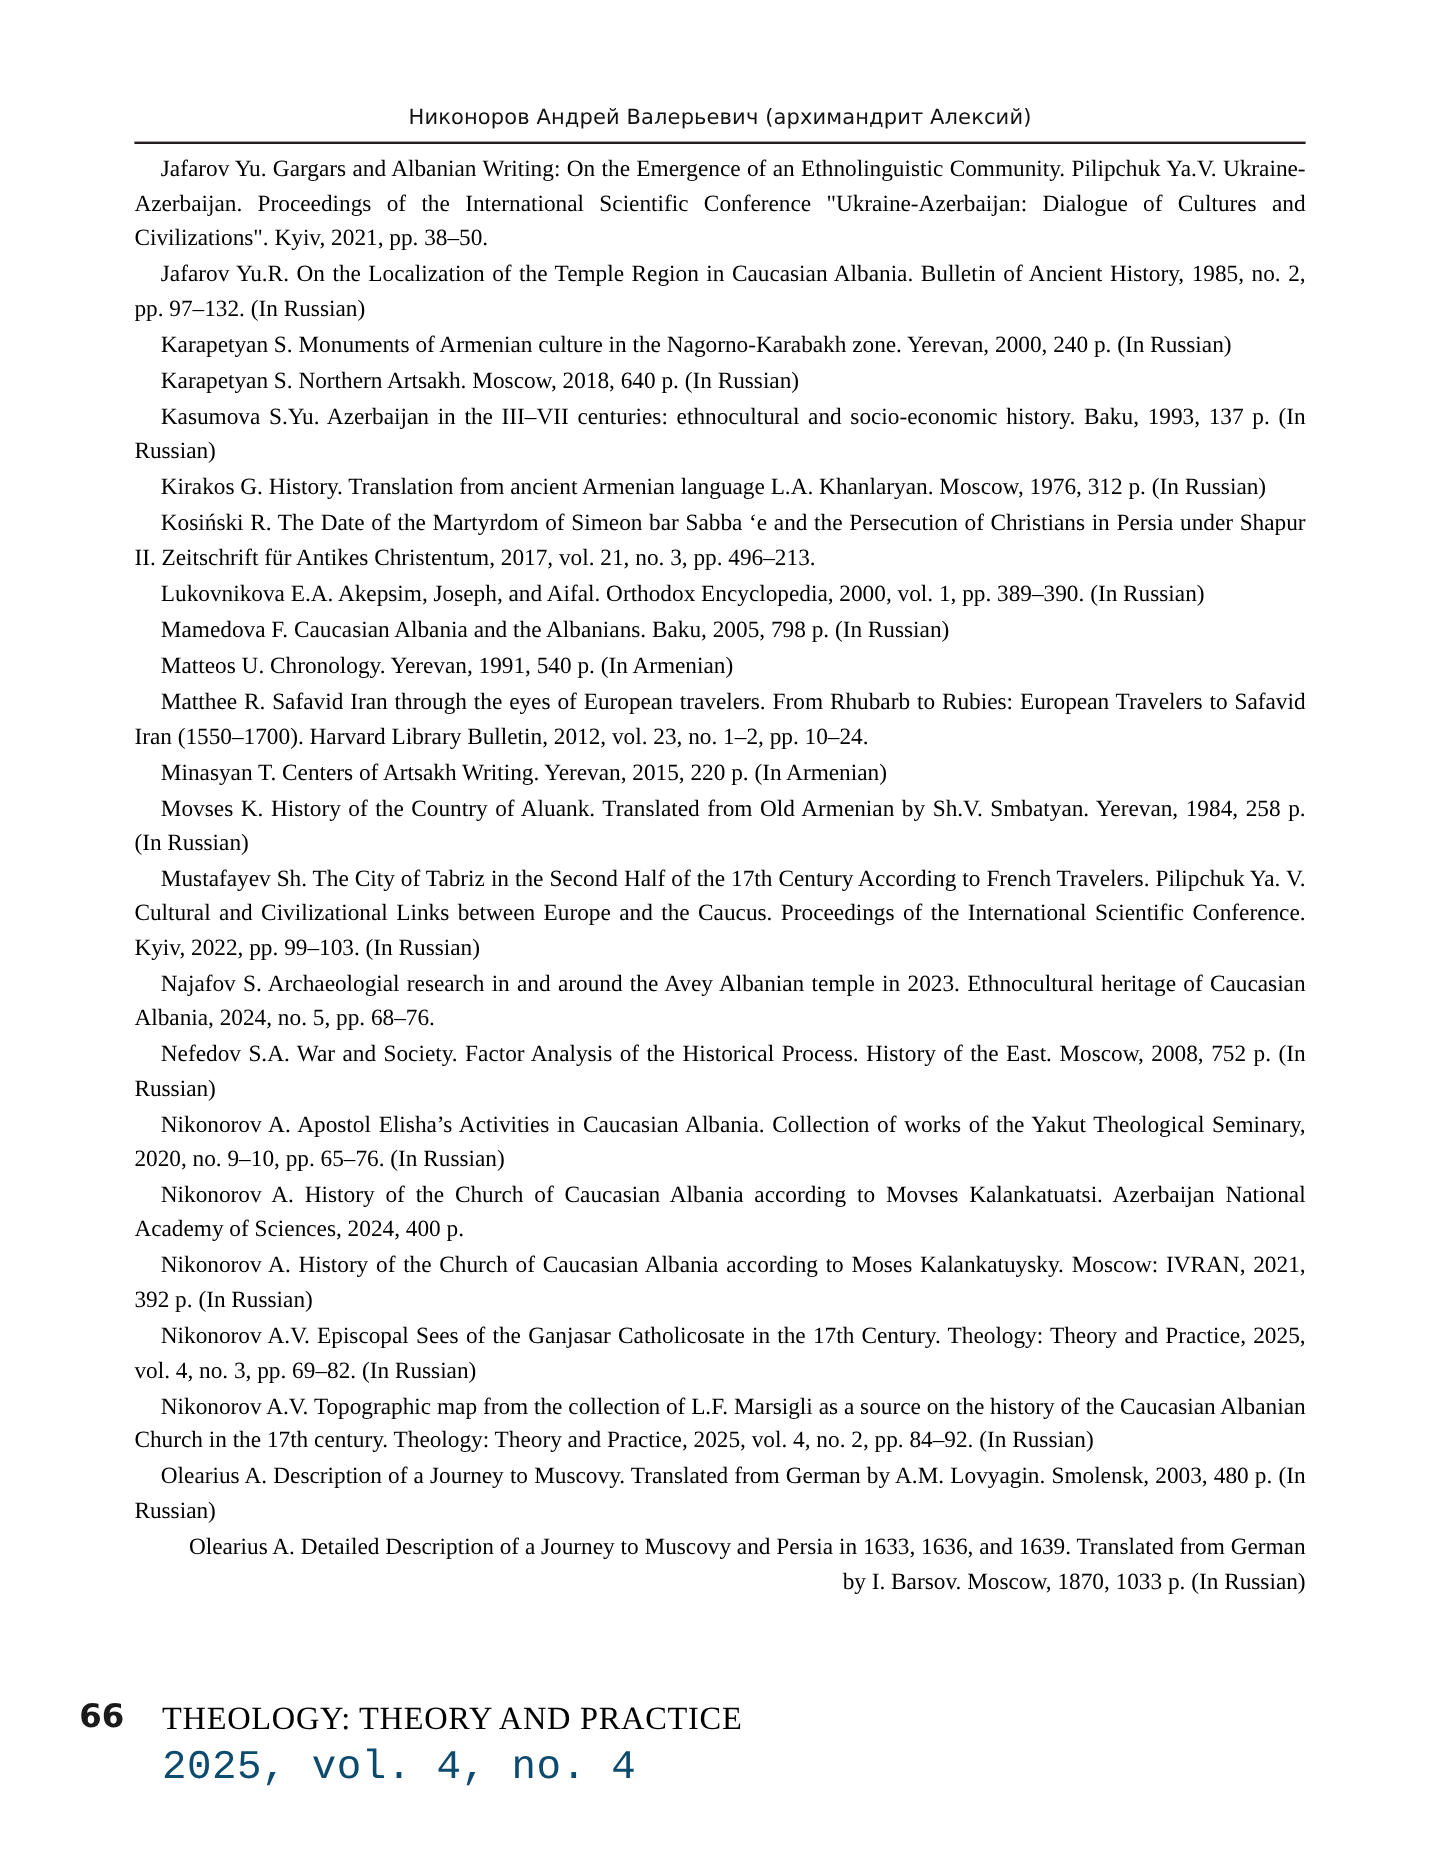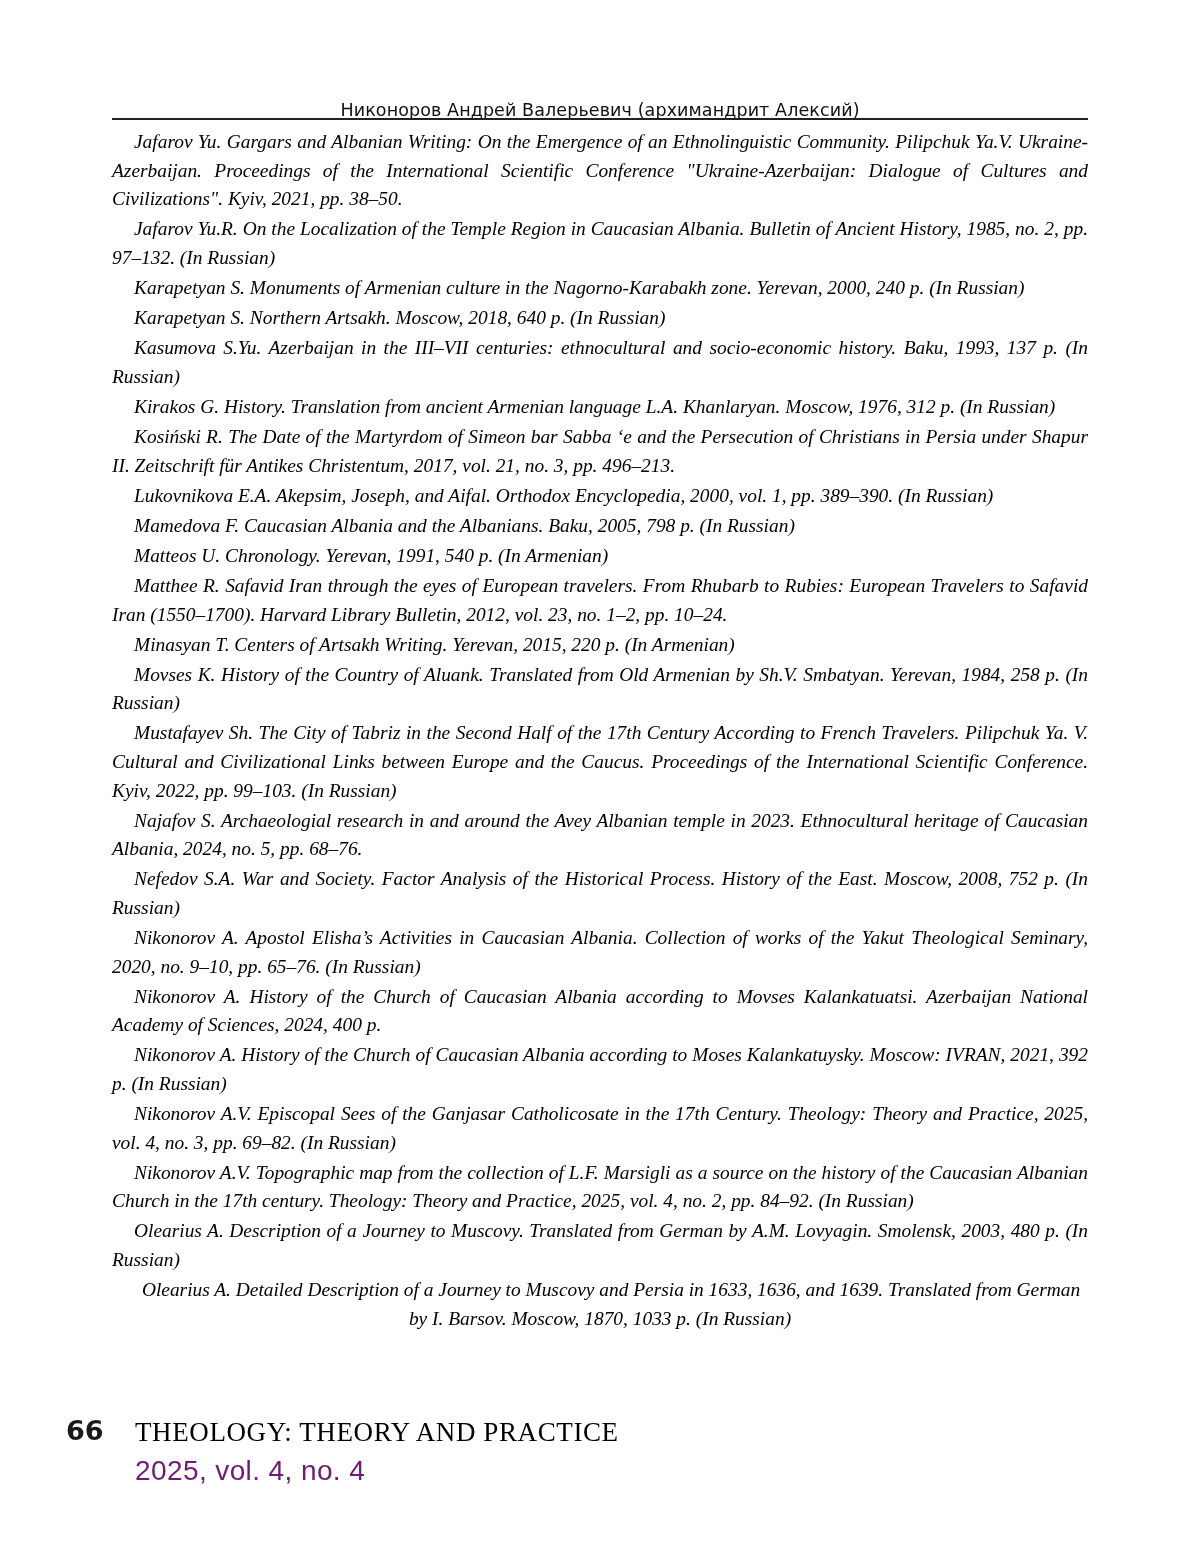--- a/index.html
+++ b/index.html
@@ -18,21 +18,21 @@
   .page {
     position: absolute;
     left: 0;
     top: 0;
     width: 1200px;
     height: 1553px;
   }
   .running-head {
     position: absolute;
     left: 110px;
-    top: 100px;
+    top: 88px;
     width: 980px;
     text-align: center;
     font-family: "DejaVu Sans", sans-serif;
     font-size: 17.5px;
     letter-spacing: 0.1px;
     color: #111111;
   }
   .head-rule {
     position: absolute;
     left: 112px;
@@ -48,24 +48,23 @@
     width: 976px;
   }
   .ref {
     font-size: 19.4px;
     line-height: 28.6px;
     text-align: justify;
     text-justify: inter-word;
     text-indent: 22px;
     margin: 0 0 1.5px 0;
     hyphens: none;
-    font-style: italic;
   }
   .ref:last-child {
-    text-align: center;
+    text-align: right;
   }
   .footer {
     position: absolute;
     left: 0;
     bottom: 0;
     width: 1112px;
     height: 150px;
   }
   .page-number {
     position: absolute;
@@ -82,24 +81,24 @@
     top: 14px;
     font-family: "Liberation Serif", serif;
     font-size: 27px;
     letter-spacing: 0.6px;
     color: #000000;
   }
   .journal-issue {
     position: absolute;
     left: 135px;
     top: 52px;
-    font-family: Liberation Sans, sans-serif;
-    font-size: 28px;
+    font-family: Liberation Mono, monospace;
+    font-size: 34px;
     letter-spacing: 0.4px;
-    color: #701a75;
+    color: #0c4a6e;
   }
 </style>
 </head>
 <body>
 
 <div class="page">
 
   <div class="running-head">Никоноров Андрей Валерьевич (архимандрит Алексий)</div>
 
   <div class="head-rule"></div>

